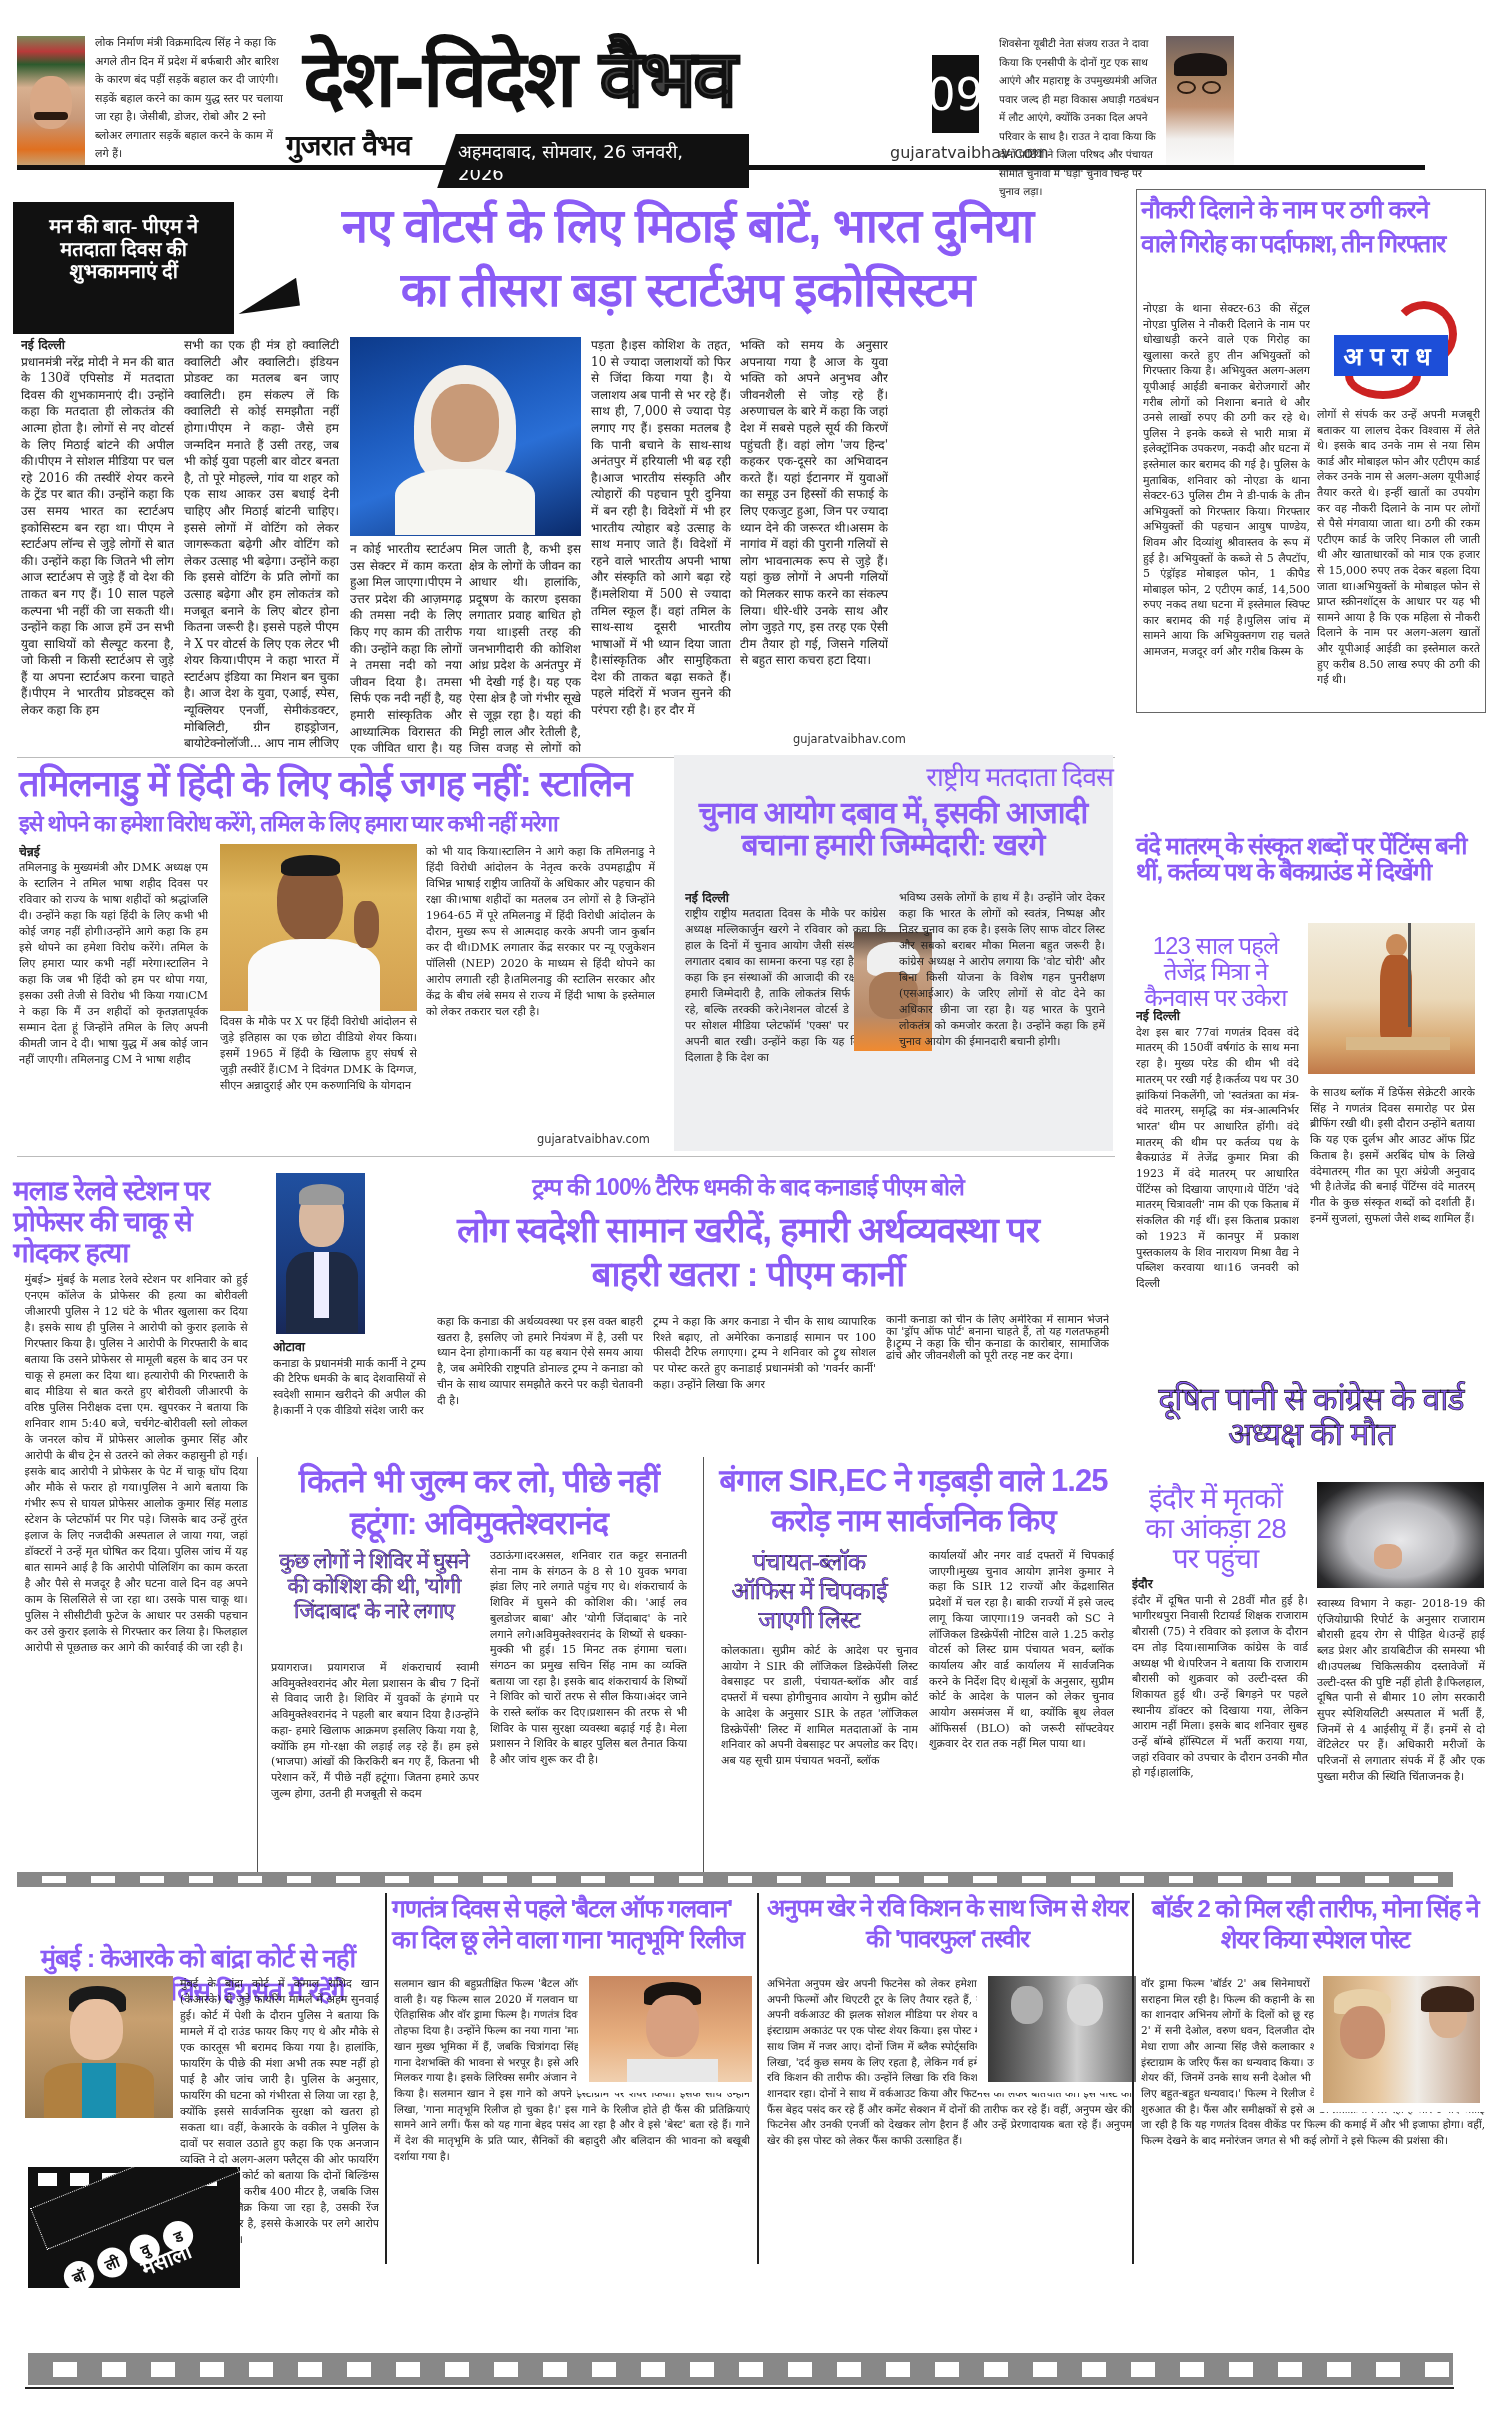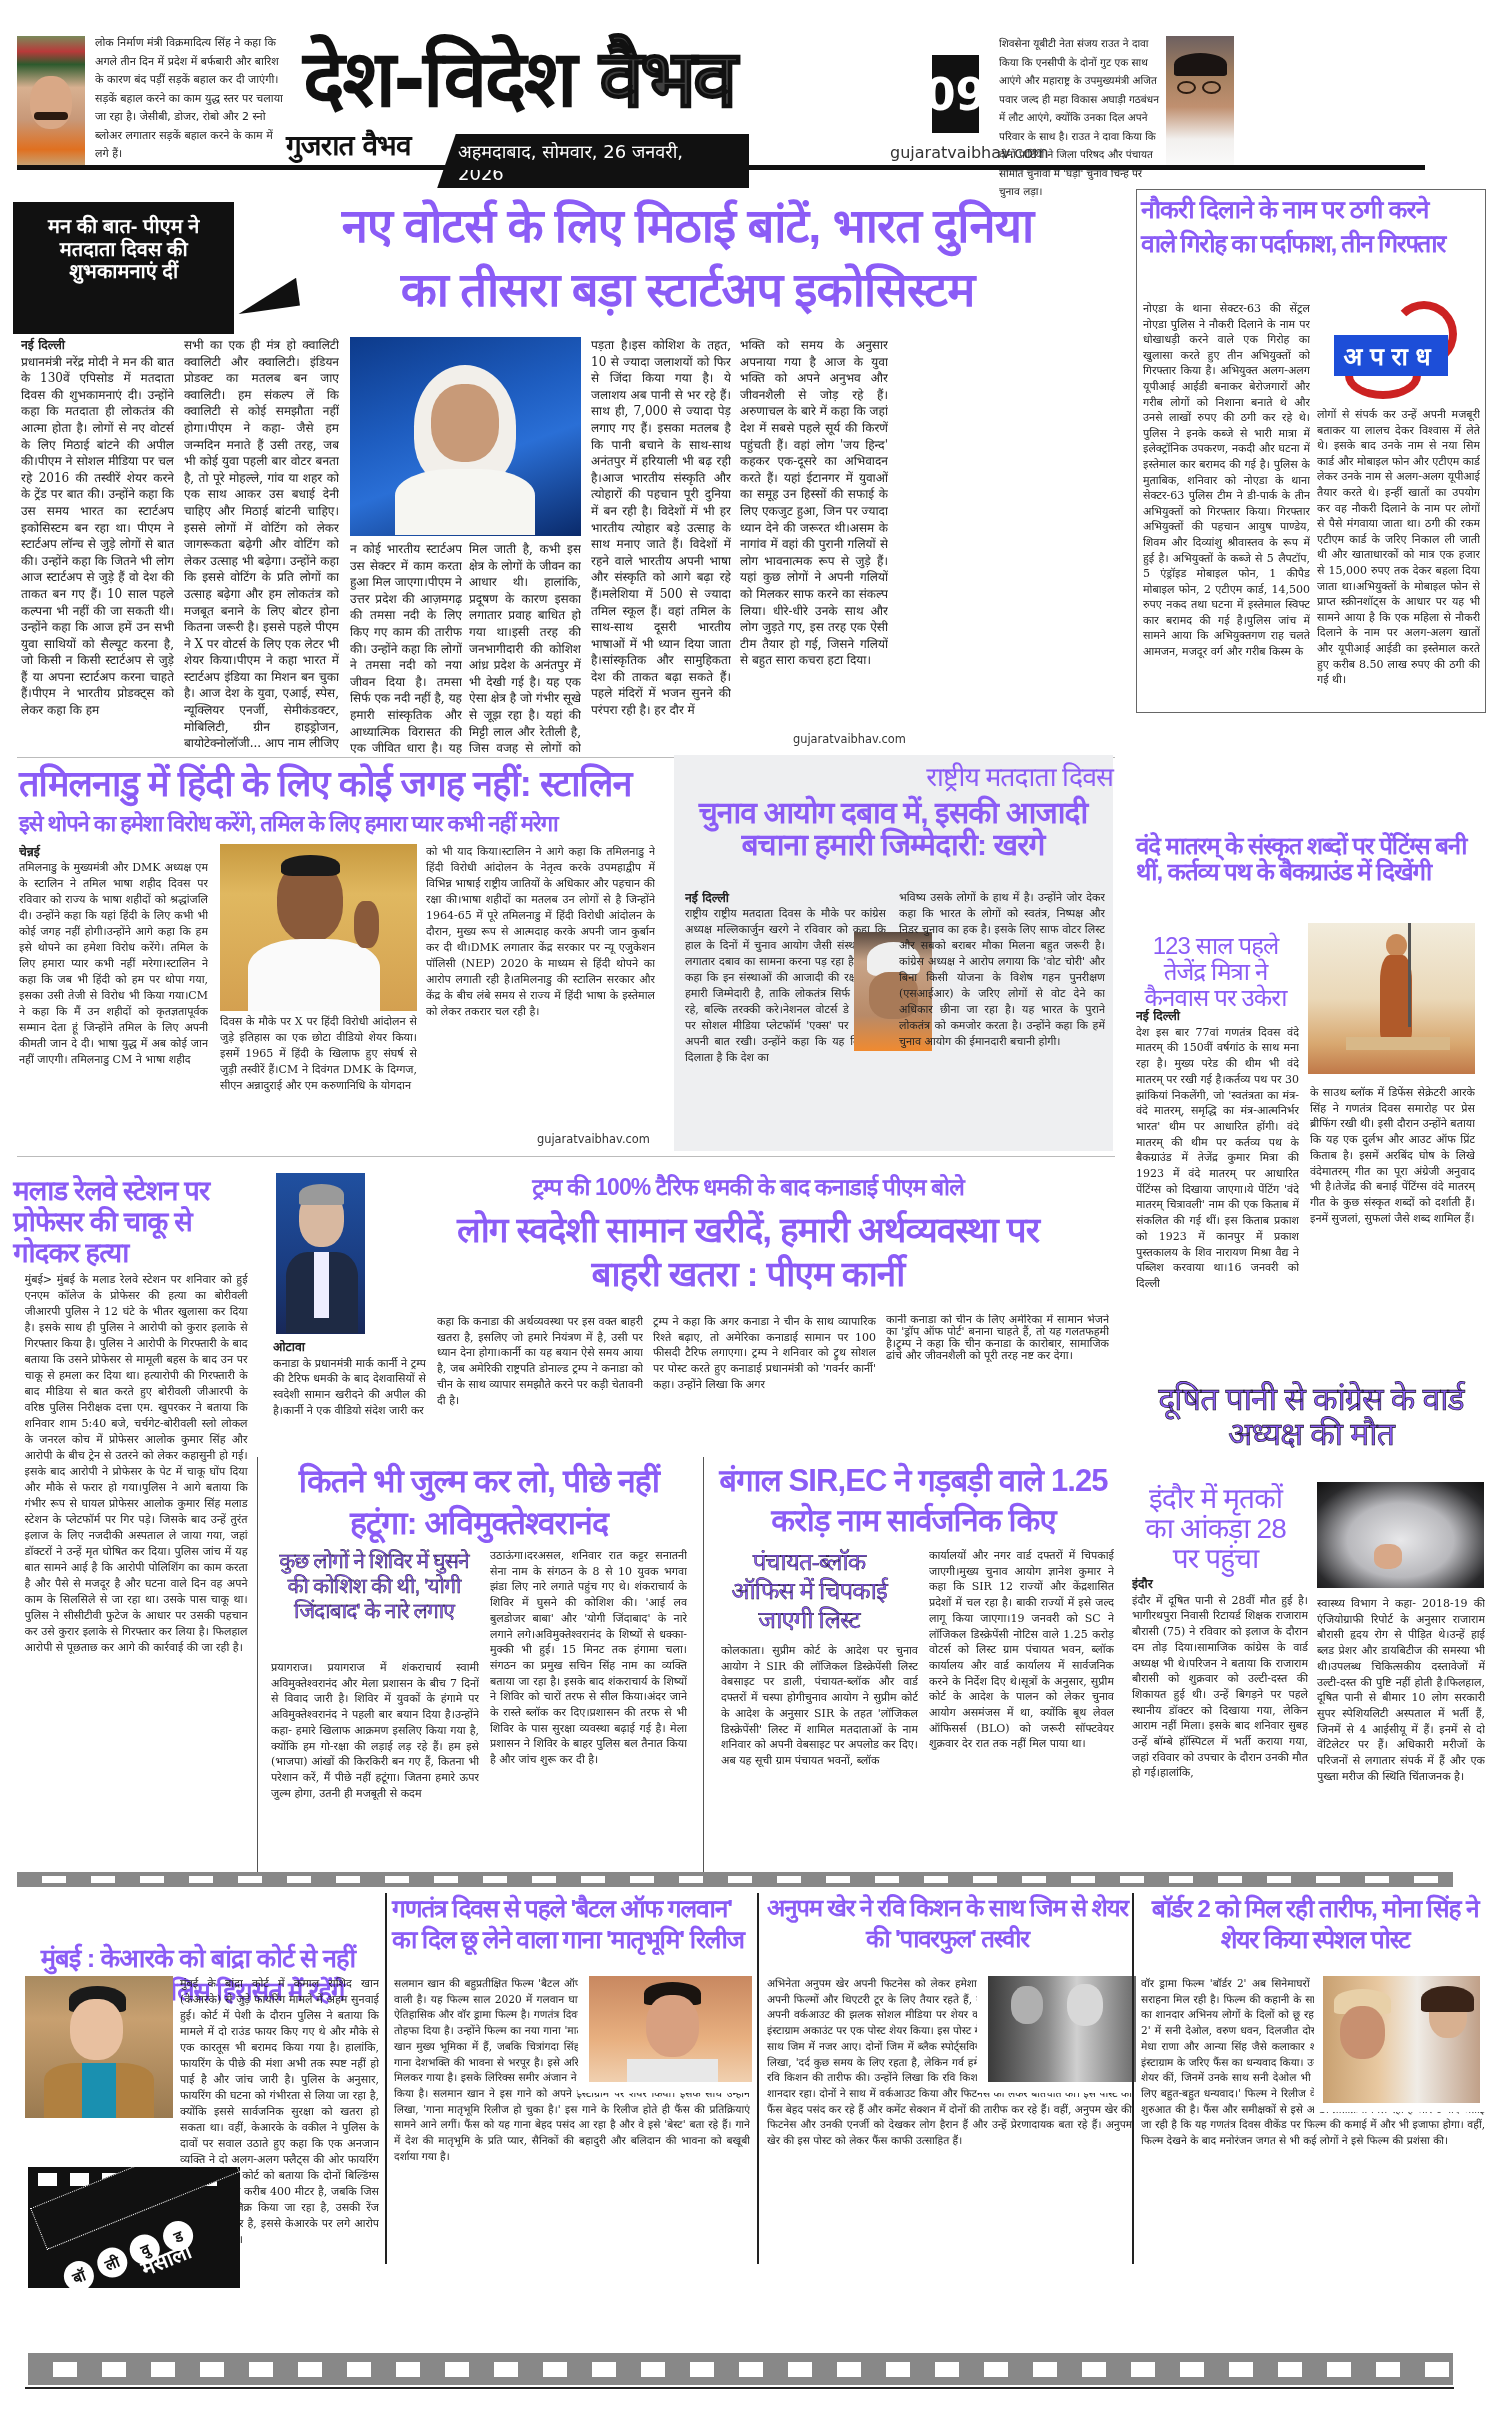--- a/index.html
+++ b/index.html
@@ -9,22 +9,22 @@
 .hl{font-family:Liberation Sans, sans-serif;font-weight:bold;color:#8b5cf6;letter-spacing:-0.9px;line-height:1.08}
 .dateline{font-weight:bold;font-family:"DejaVu Sans",sans-serif;font-size:12.3px;display:block}
 .photo{position:absolute;overflow:hidden}
 .vr{position:absolute;width:1.9px;background:#333}
 .hr{position:absolute;height:1.9px;background:#333}
 .col{position:absolute;overflow:hidden}
 
 .mast-title{font-family:"DejaVu Sans",sans-serif;font-weight:bold;font-size:79px;letter-spacing:-2.8px;line-height:1}
 .mast-vaibhav{color:#404040;-webkit-text-stroke:1.9px #111}
 .datebar{background:#111;color:#fff;font-family:"DejaVu Sans",sans-serif;font-size:18px;padding:4.7px 15px 4.7px 21px;clip-path:polygon(6% 0,100% 0,100% 100%,0 100%)}
-.pagebox{background:#111;color:#fff;font-family:"DejaVu Sans",sans-serif;font-weight:bold;font-size:44px;display:flex;align-items:center;justify-content:center}
-.bubble{background:#111;color:#fff;font-family:Liberation Sans, sans-serif;font-weight:bold;font-size:23px;line-height:1.12;text-align:center;padding:7.6px 5.7px}
+.pagebox{background:#111;color:#fff;font-family:"DejaVu Sans",sans-serif;font-weight:normal;font-size:44px;display:flex;align-items:center;justify-content:center}
+.bubble{background:#111;color:#fff;font-family:Liberation Serif, serif;font-weight:bold;font-size:23px;line-height:1.12;text-align:center;padding:7.6px 5.7px}
 .film{position:absolute;left:28px;right:57px;height:24.6px;background:#777;background-image:repeating-linear-gradient(90deg,#777 0 21px,#eee 21px 42px);}
 .gray-box{background:#eeeff1}
 .crime-badge{background:#1d4ed8;color:#fff;font-family:"DejaVu Sans",sans-serif;font-weight:bold;font-size:24.6px;letter-spacing:7.6px;padding:3.8px 9.5px}
 .web{font-family:"DejaVu Sans",sans-serif;font-size:11.4px;color:#333}
 </style>
 </head>
 <body>
 
 <div class="photo" style="left:17px;top:36px;width:68px;height:129px;background:linear-gradient(180deg,#7a8a5a 0,#b83a3a 12%,#2d5a2d 22%,#d8b090 40%,#c89878 65%,#e07020 88%,#c8a070 100%)">
   <div style="position:absolute;left:13.2px;top:40px;width:42px;height:53px;border-radius:45%;background:#d9a886"></div>

